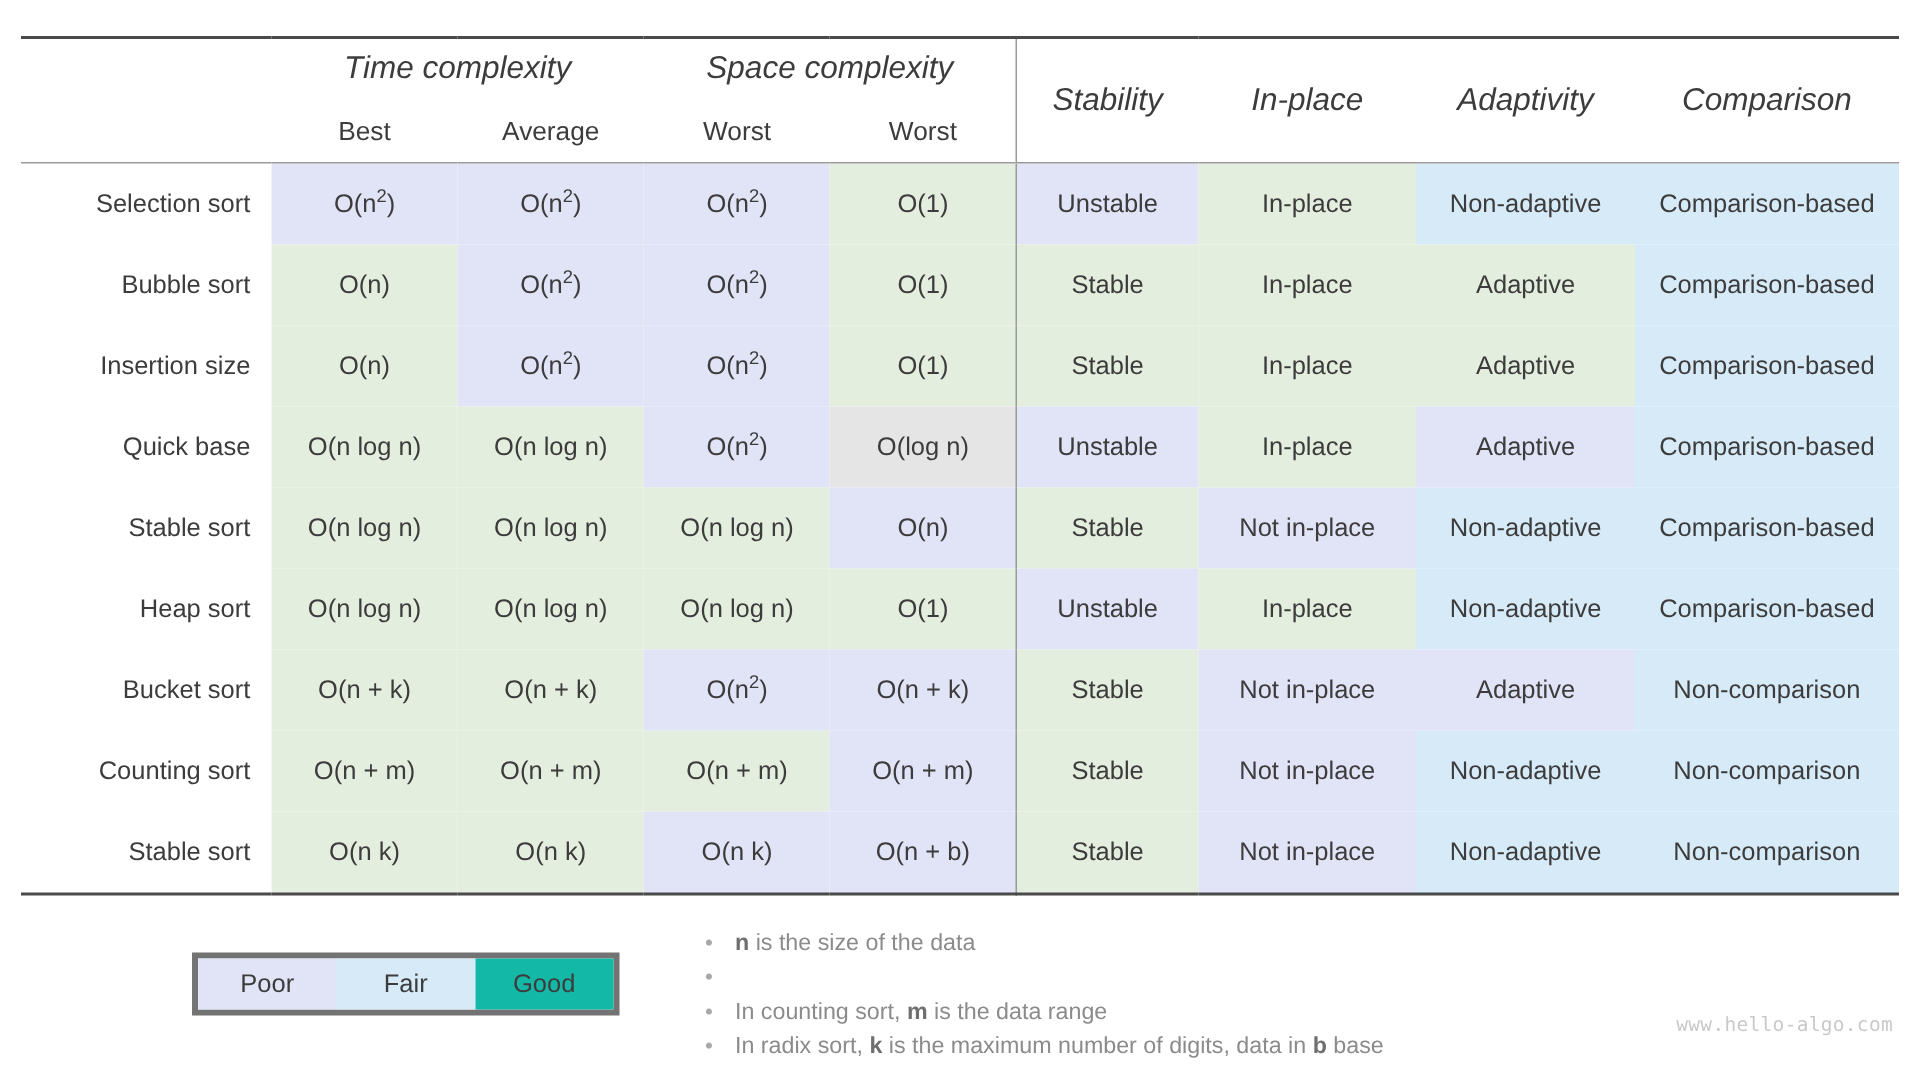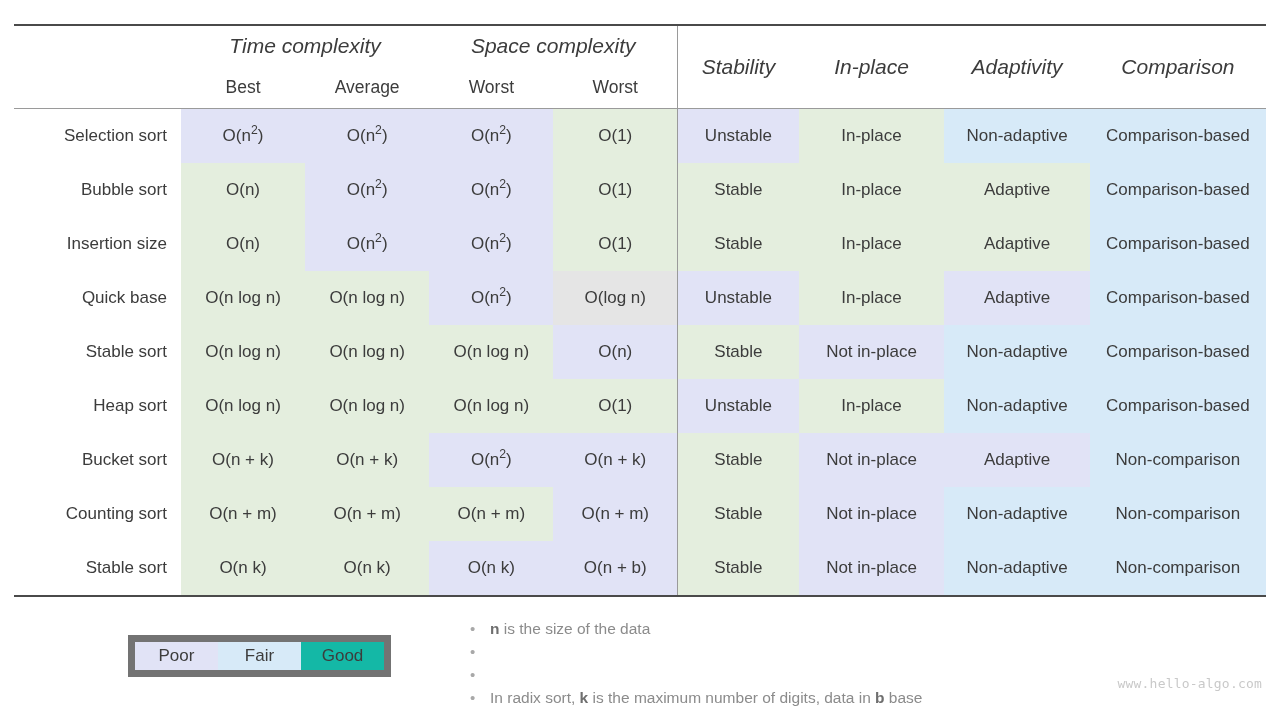--- a/index.html
+++ b/index.html
@@ -107,23 +107,23 @@
     background: #ffffff;
   }
 
   .sup { font-size: 0.72em; vertical-align: super; line-height: 0; }
 
   
   .legend {
     position: absolute;
     left: 128px;
     top: 635px;
-    width: 263px;
+    width: 285px;
     height: 42px;
-    border: 7px solid #737373;
+    border: 4px solid #737373;
     display: flex;
     box-sizing: border-box;
   }
   .legend .seg {
     flex: 1 1 0;
     display: flex;
     align-items: center;
     justify-content: center;
     font-size: 17px;
     color: #3c3c3c;
@@ -321,20 +321,21 @@
   <div class="notes" id="notes">
       <div class="note">
         <span class="bullet">•</span>
         <span><b>n</b> is the size of the data</span>
       </div>
       <div class="note">
         <span class="bullet">•</span>
       </div>
       <div class="note">
         <span class="bullet">•</span>
+        <span>In counting sort, <b>m</b> is the data range</span>
       </div>
       <div class="note">
         <span class="bullet">•</span>
         <span>In radix sort, <b>k</b> is the maximum number of digits, data in <b>b</b> base</span>
       </div>
     </div>
 
   <div class="watermark">www.hello-algo.com</div>
 
 </div>

